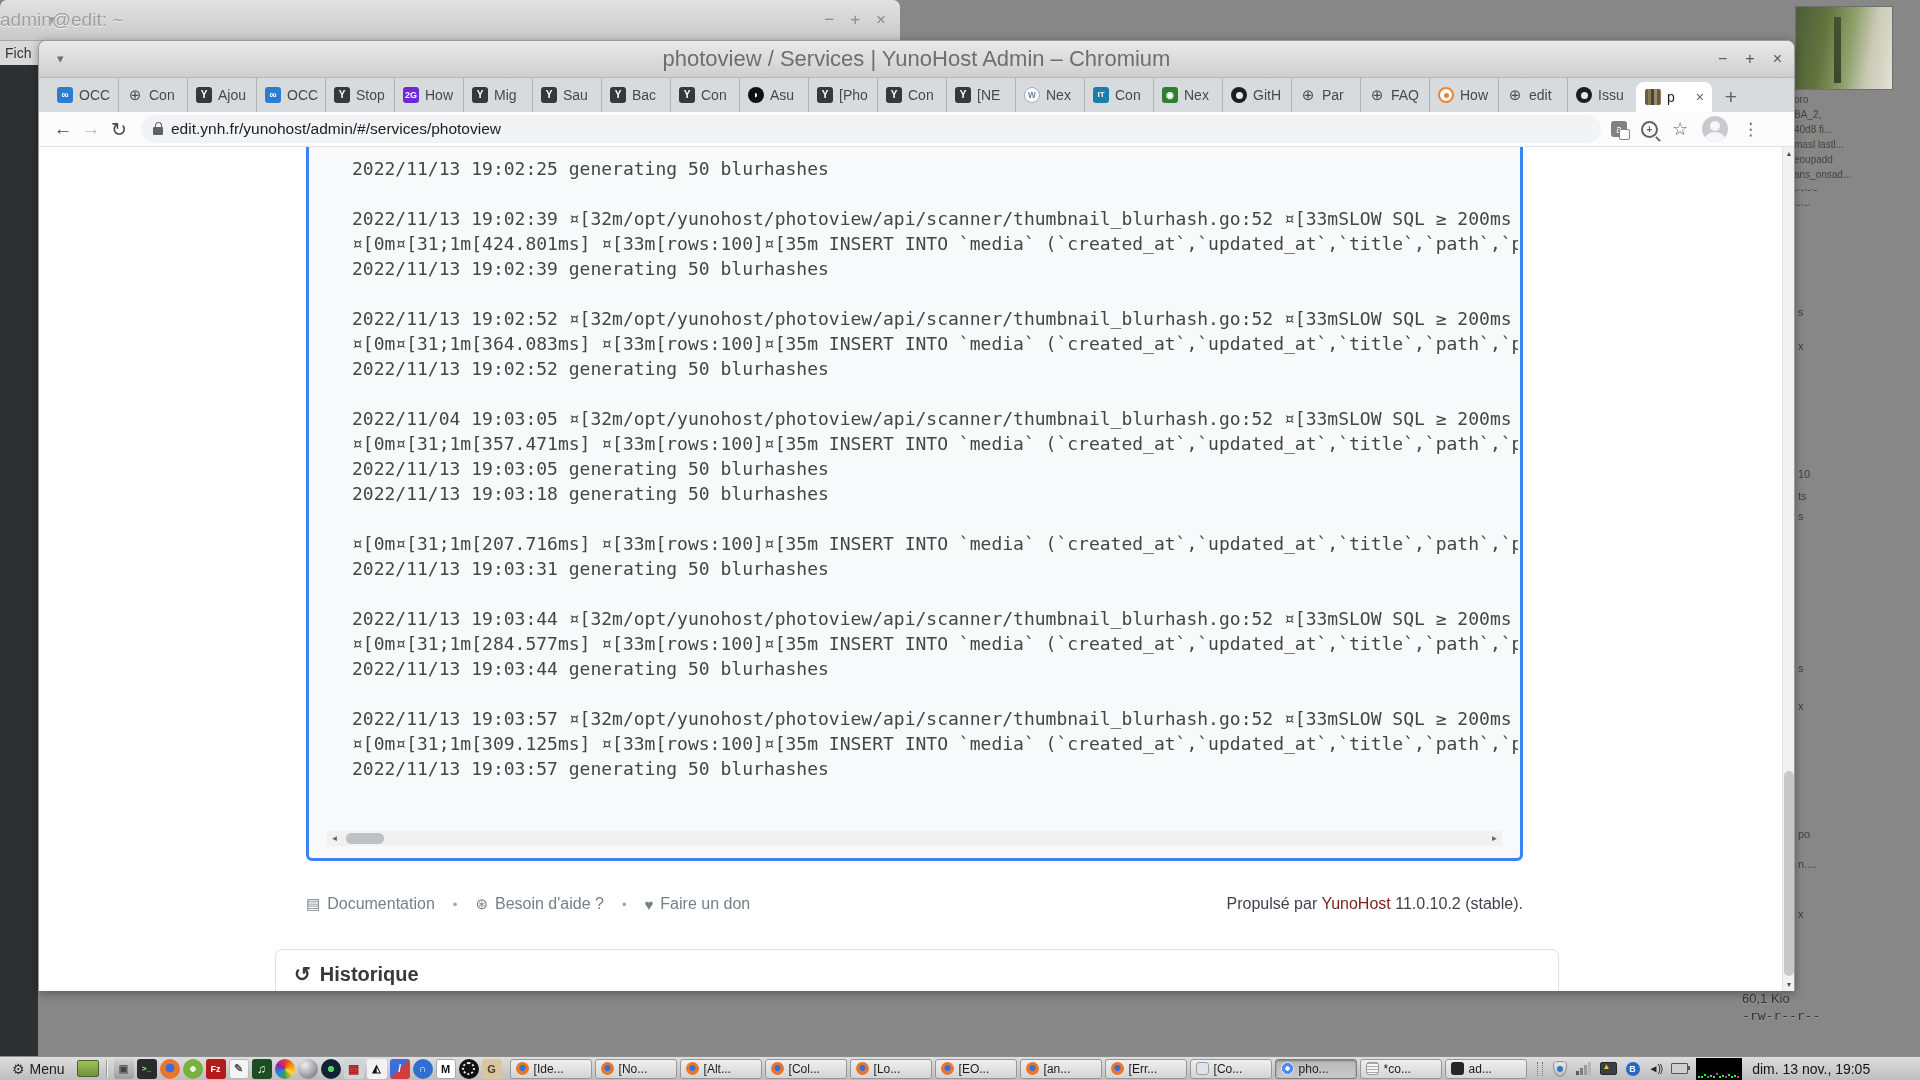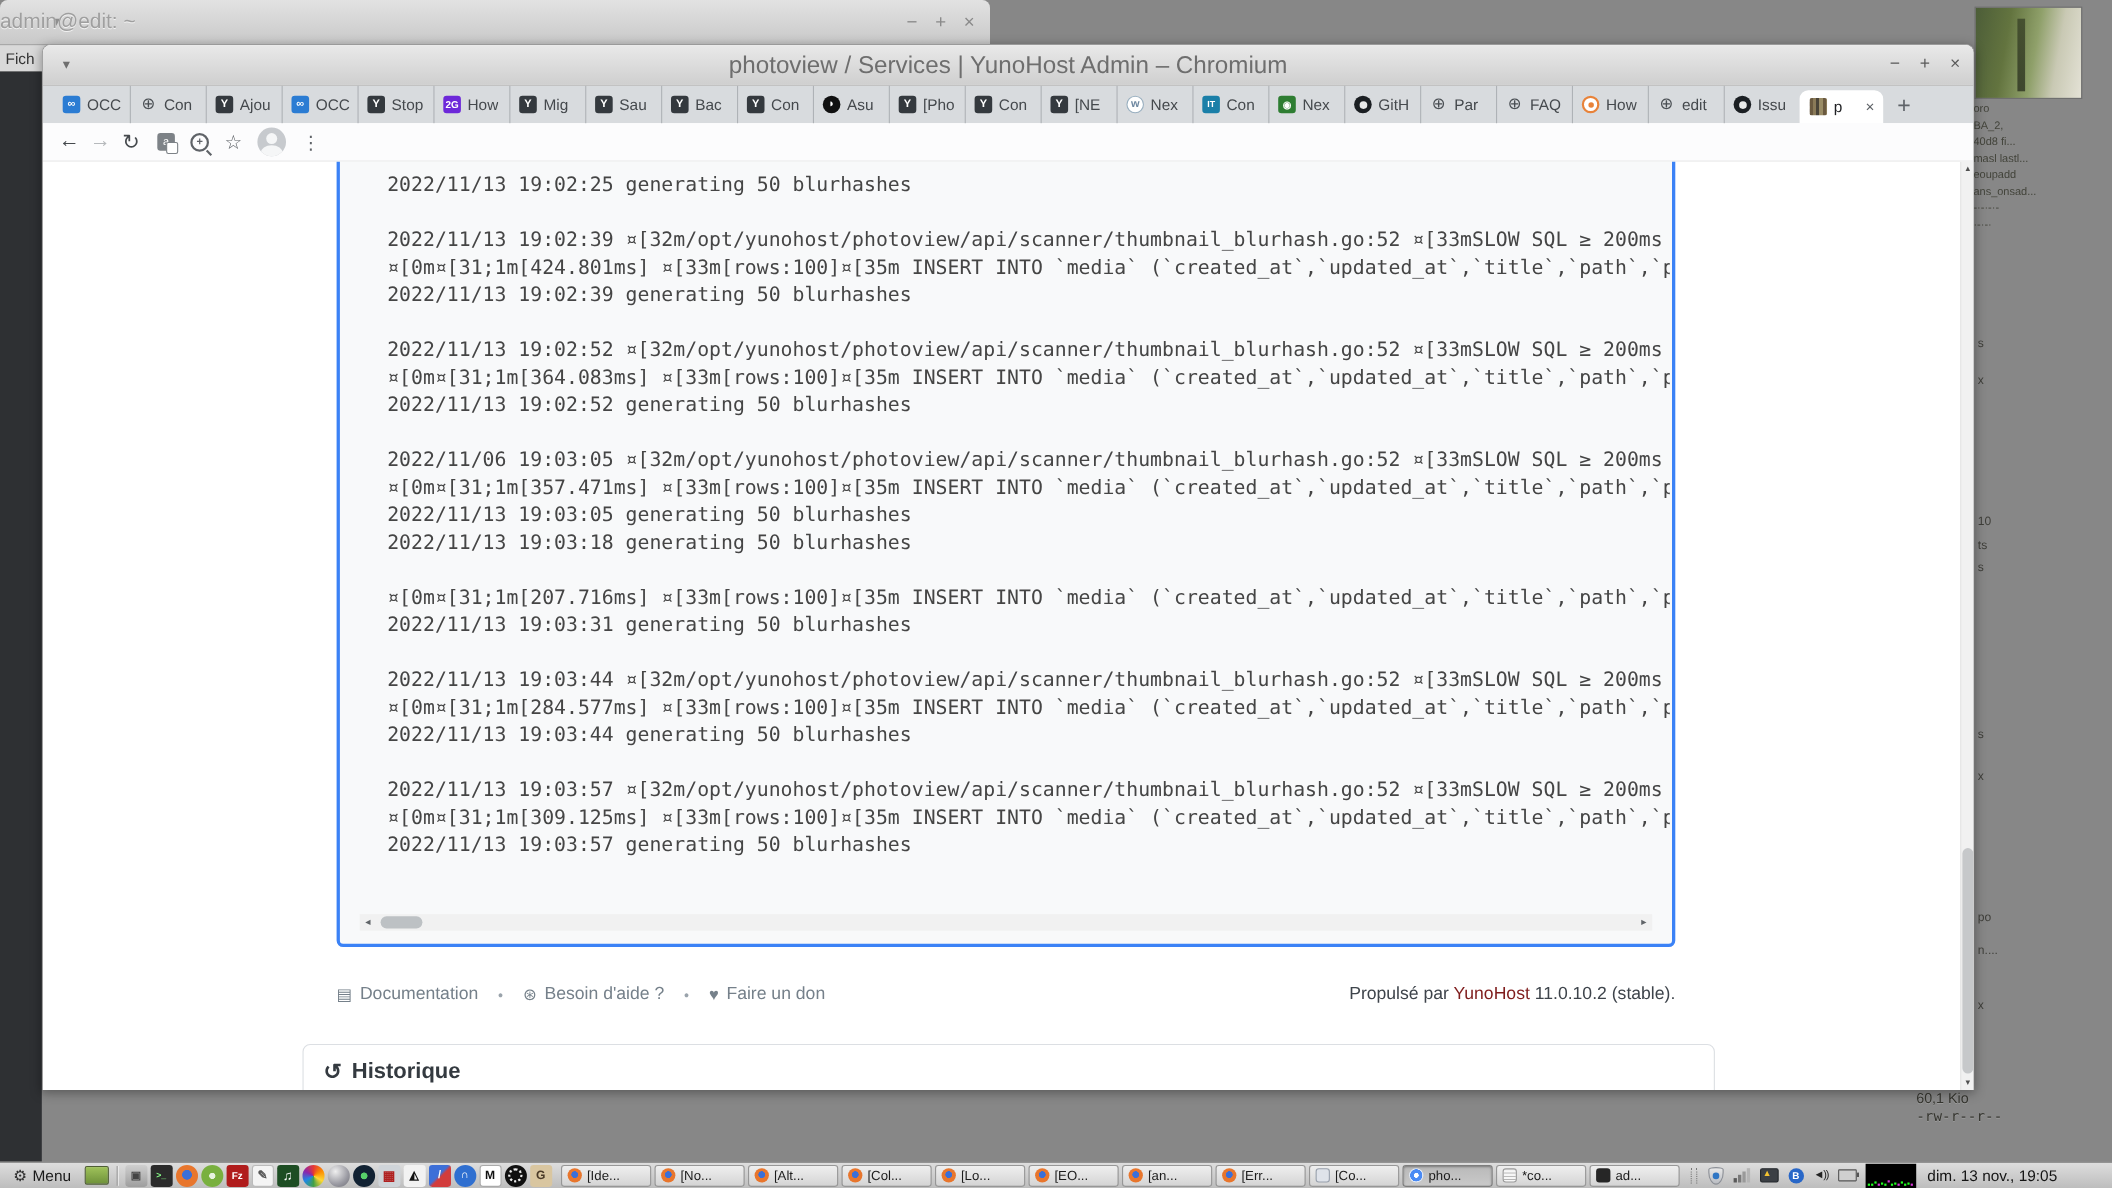--- a/index.html
+++ b/index.html
@@ -391,20 +391,24 @@
       <span class="tab-label">p</span>
       <span class="tab-close">×</span>
     </div>
     <div class="newtab">+</div>
   </div>
 
   <div class="bw-toolbar">
     <span class="nav-ic">←</span>
     <span class="nav-ic nav-fwd">→</span>
     <span class="nav-ic">↻</span>
+    <div class="urlbar">
+      <span class="lock"></span>
+      <span class="url-text">edit.ynh.fr/yunohost/admin/#/services/photoview</span>
+    </div>
     <div class="tool-right">
       <span class="ic-translate">a</span>
       <span class="ic-zoomplus">+</span>
       <span class="ic-star">☆</span>
       <span class="avatar"></span>
       <span class="kebab">⋮</span>
     </div>
   </div>
 
   <div class="bw-content">
@@ -415,21 +419,21 @@
       <div class="log-line">2022/11/13 19:02:25 generating 50 blurhashes</div>
           <div class="log-line"></div>
           <div class="log-line">2022/11/13 19:02:39 ¤[32m/opt/yunohost/photoview/api/scanner/thumbnail_blurhash.go:52 ¤[33mSLOW SQL ≥ 200ms</div>
           <div class="log-line">¤[0m¤[31;1m[424.801ms] ¤[33m[rows:100]¤[35m INSERT INTO `media` (`created_at`,`updated_at`,`title`,`path`,`p</div>
           <div class="log-line">2022/11/13 19:02:39 generating 50 blurhashes</div>
           <div class="log-line"></div>
           <div class="log-line">2022/11/13 19:02:52 ¤[32m/opt/yunohost/photoview/api/scanner/thumbnail_blurhash.go:52 ¤[33mSLOW SQL ≥ 200ms</div>
           <div class="log-line">¤[0m¤[31;1m[364.083ms] ¤[33m[rows:100]¤[35m INSERT INTO `media` (`created_at`,`updated_at`,`title`,`path`,`p</div>
           <div class="log-line">2022/11/13 19:02:52 generating 50 blurhashes</div>
           <div class="log-line"></div>
-          <div class="log-line">2022/11/06 19:03:05 ¤[32m/opt/yunohost/photoview/api/scanner/thumbnail_blurhash.go:52 ¤[33mSLOW SQL ≥ 200ms</div>
+          <div class="log-line">2022/11/04 19:03:05 ¤[32m/opt/yunohost/photoview/api/scanner/thumbnail_blurhash.go:52 ¤[33mSLOW SQL ≥ 200ms</div>
           <div class="log-line">¤[0m¤[31;1m[357.471ms] ¤[33m[rows:100]¤[35m INSERT INTO `media` (`created_at`,`updated_at`,`title`,`path`,`p</div>
           <div class="log-line">2022/11/13 19:03:05 generating 50 blurhashes</div>
           <div class="log-line">2022/11/13 19:03:18 generating 50 blurhashes</div>
           <div class="log-line"></div>
           <div class="log-line">¤[0m¤[31;1m[207.716ms] ¤[33m[rows:100]¤[35m INSERT INTO `media` (`created_at`,`updated_at`,`title`,`path`,`p</div>
           <div class="log-line">2022/11/13 19:03:31 generating 50 blurhashes</div>
           <div class="log-line"></div>
           <div class="log-line">2022/11/13 19:03:44 ¤[32m/opt/yunohost/photoview/api/scanner/thumbnail_blurhash.go:52 ¤[33mSLOW SQL ≥ 200ms</div>
           <div class="log-line">¤[0m¤[31;1m[284.577ms] ¤[33m[rows:100]¤[35m INSERT INTO `media` (`created_at`,`updated_at`,`title`,`path`,`p</div>
           <div class="log-line">2022/11/13 19:03:44 generating 50 blurhashes</div>

